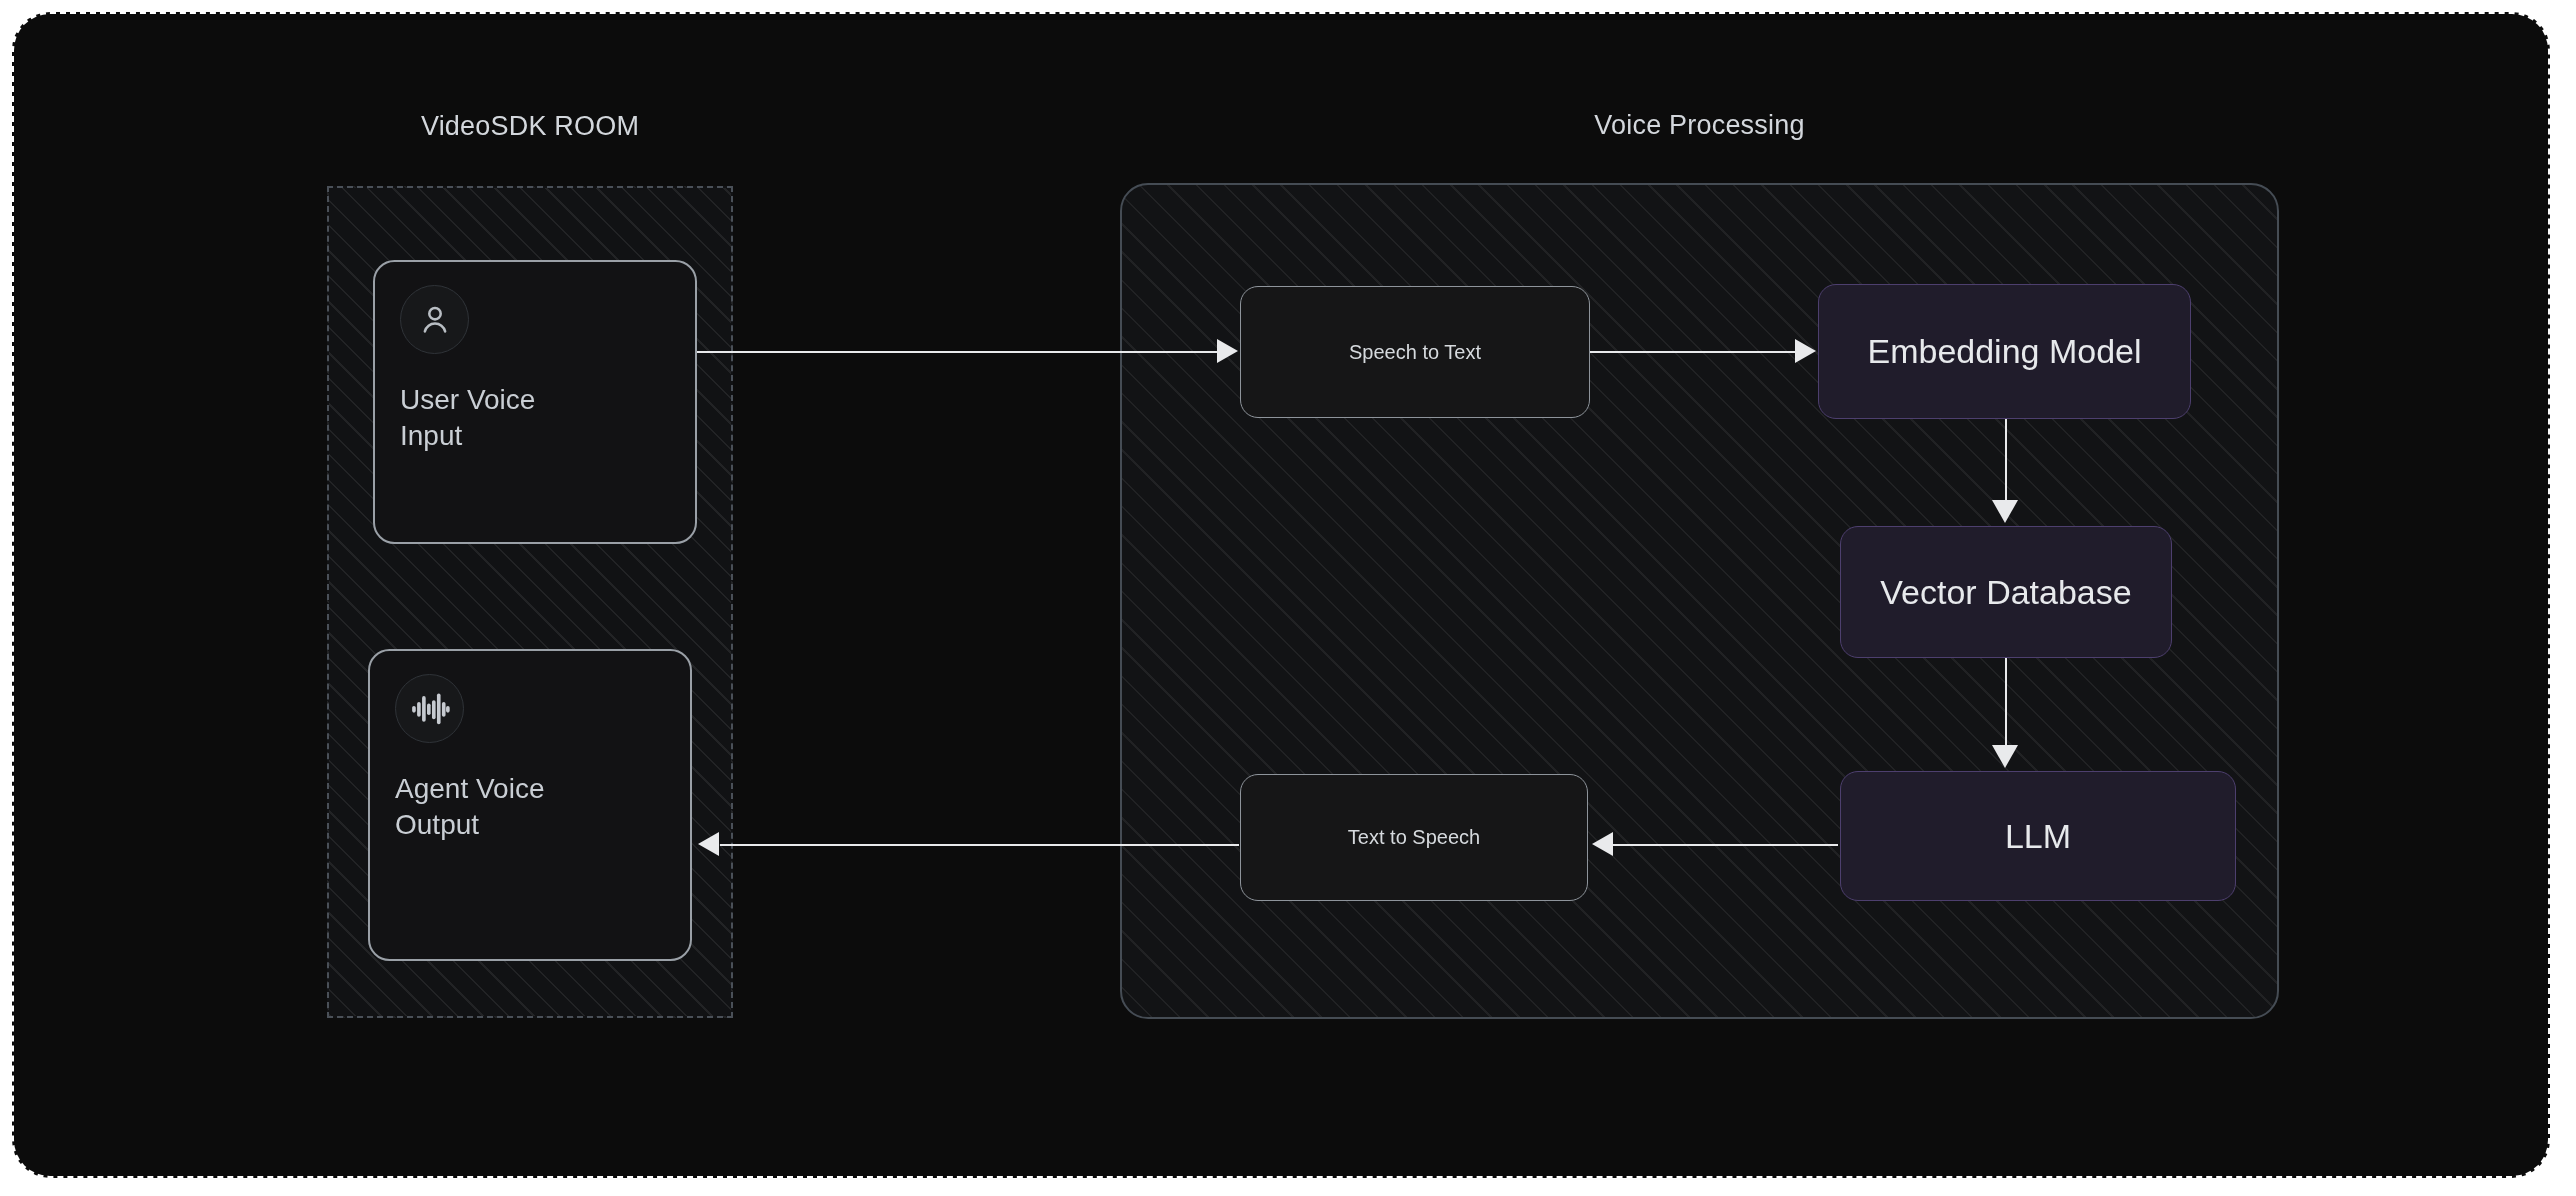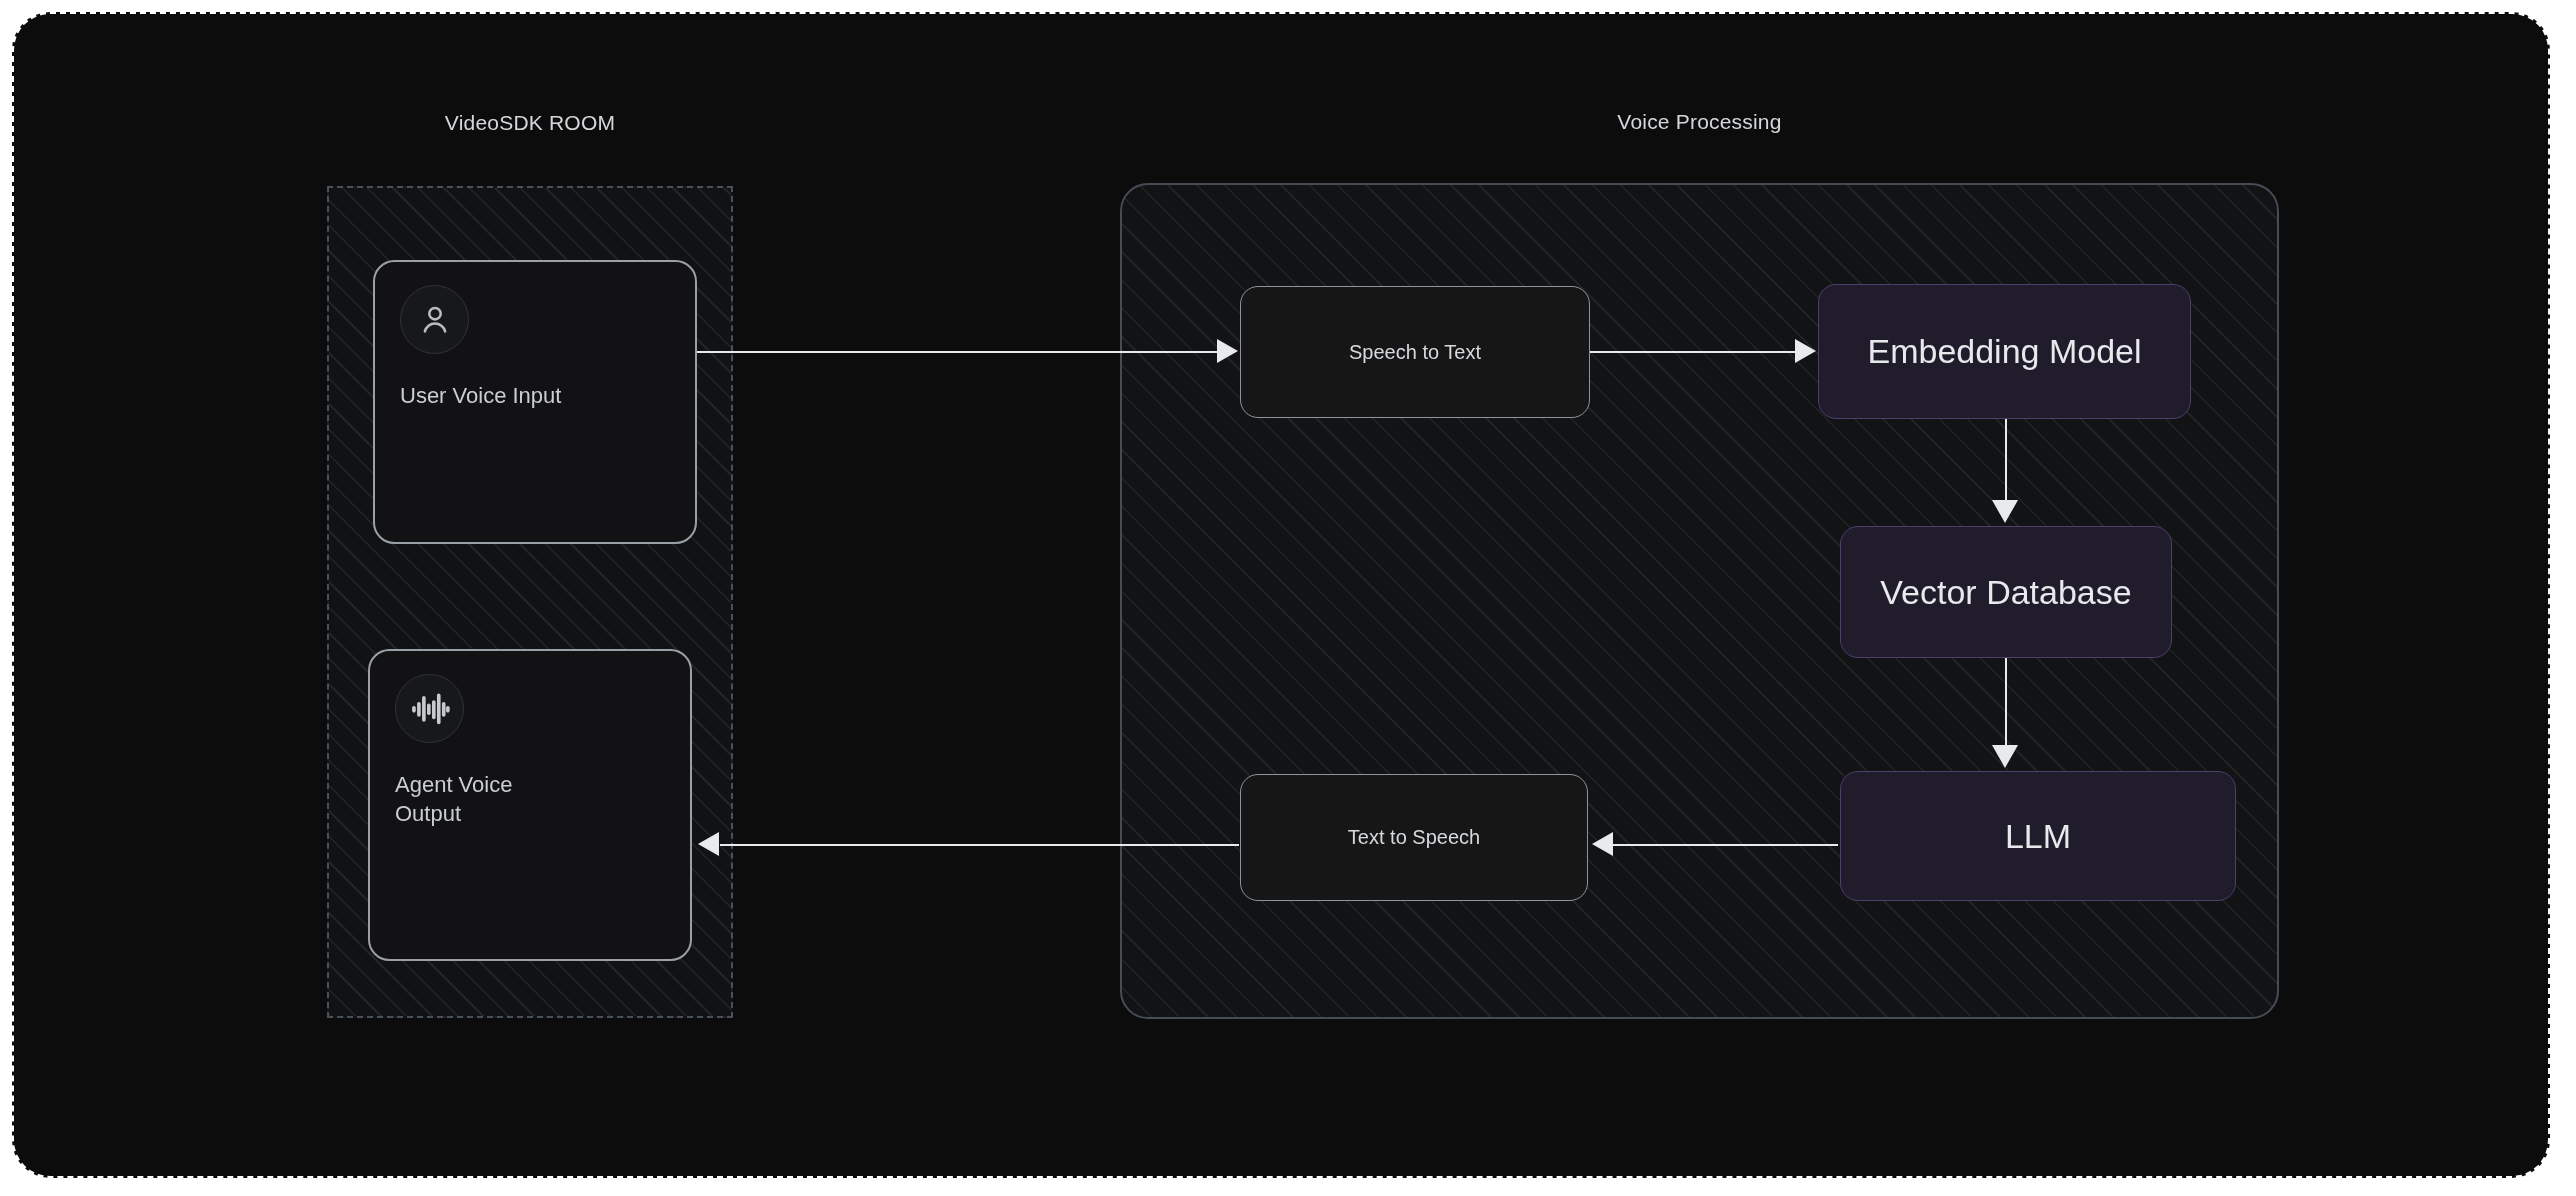--- a/index.html
+++ b/index.html
@@ -5,21 +5,21 @@
   html,body{margin:0;padding:0;background:#ffffff;}
   body{width:2576px;height:1196px;font-family:"Liberation Sans",sans-serif;overflow:hidden;}
 
   #frame{
     position:absolute;left:11.6px;top:11.6px;width:2538px;height:1166px;
     background:#0c0c0c;border:2.5px dashed #ffffff;border-radius:38px;box-sizing:border-box;
   }
   #canvas{position:absolute;left:0;top:0;width:2576px;height:1196px;}
 
   .grp-label{
-    position:absolute;color:#d3d7dc;font-size:21px;letter-spacing:0.2px;
+    position:absolute;color:#d3d7dc;font-size:27px;letter-spacing:0.2px;
     white-space:nowrap;text-align:center;
   }
 
   
   #room-box{
     position:absolute;left:327px;top:186px;width:406px;height:832px;
     border:2.5px dashed #4a5058;box-sizing:border-box;
     background-color:#111214;
     background-image:repeating-linear-gradient(45deg,
         rgba(255,255,255,0.072) 0px, rgba(255,255,255,0.072) 1.7px,
@@ -38,21 +38,21 @@
   
   .pcard{
     position:absolute;background:#121214;border:2.5px solid #9aa0a7;border-radius:21.5px;
     box-sizing:border-box;padding:23px 25px;
   }
   .pcircle{
     width:69px;height:69px;border-radius:50%;border:1.7px solid #2f3338;background:#17181a;
     display:flex;align-items:center;justify-content:center;box-sizing:border-box;
   }
   .pcard .plabel{
-    margin-top:28px;color:#c9ced4;font-size:22px;line-height:1.30;max-width:178px;
+    margin-top:28px;color:#c9ced4;font-size:28px;line-height:1.30;max-width:178px;
   }
 
   
   .node{
     position:absolute;display:flex;align-items:center;justify-content:center;
     box-sizing:border-box;text-align:center;
   }
   .node span{display:block;}
   .node.plain{
     background:#161617;border:1.7px solid #8e949b;border-radius:18px;

